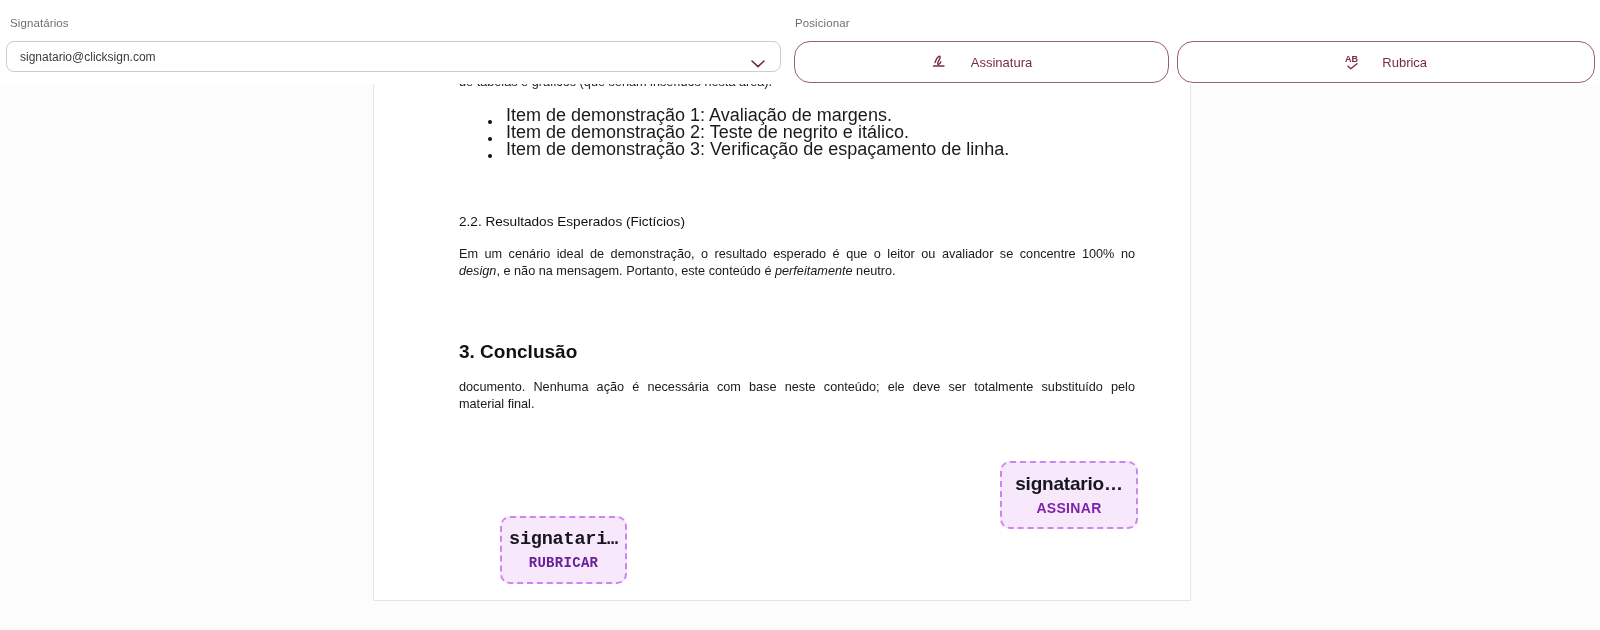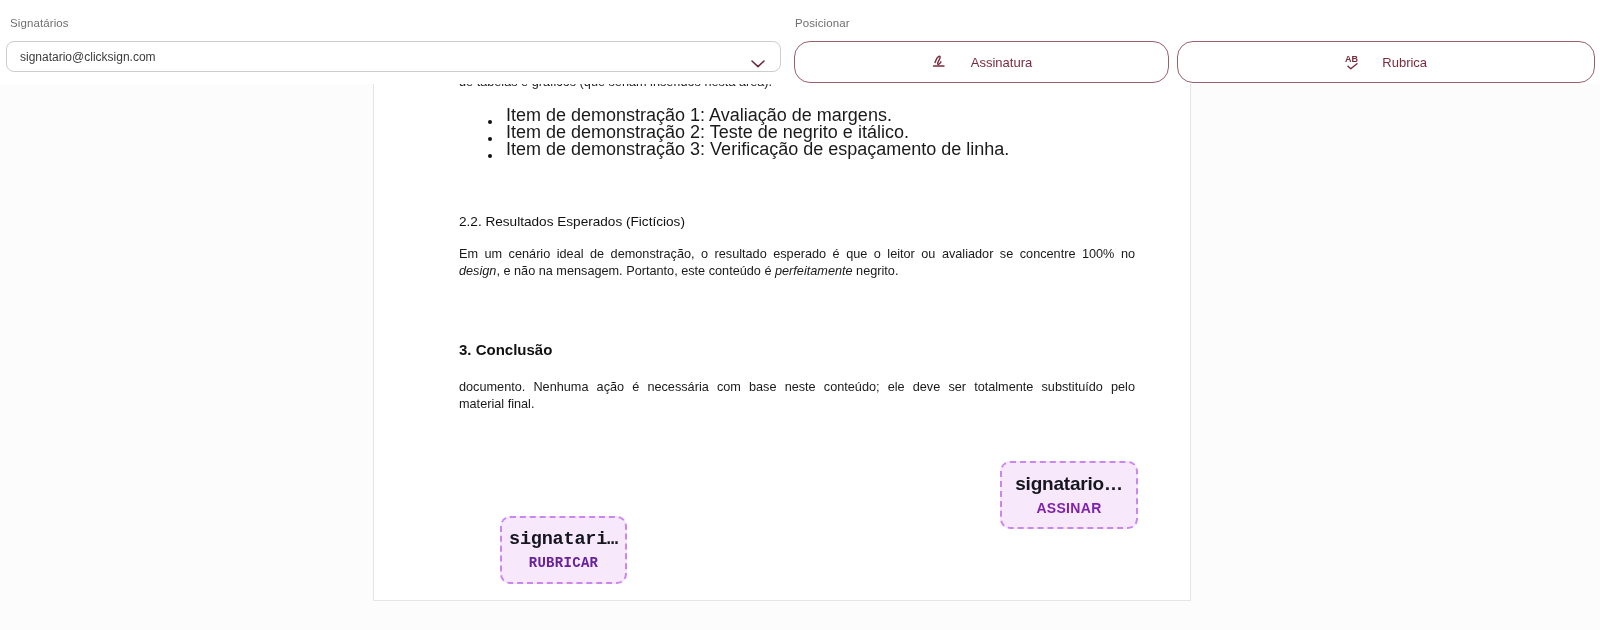--- a/index.html
+++ b/index.html
@@ -66,21 +66,21 @@
     margin: 6px 14px 0 0; flex: 0 0 auto;
   }
 
   .h-sub {
     position: absolute; left: 85px; top: 130px;
     font-size: 13.6px; font-weight: normal; color: #111;
   }
   .p-results { position: absolute; left: 85px; top: 162px; width: 676px; }
   .h-main {
     position: absolute; left: 85px; top: 257px;
-    font-size: 15px; font-weight: bold; color: #111;
+    font-size: 19px; font-weight: bold; color: #111;
   }
   .p-conclusion { position: absolute; left: 85px; top: 295px; width: 676px; }
 
   .jline { text-align: justify; text-align-last: justify; }
   .em { font-style: italic; }
 
   
   .place-box {
     position: absolute;
     border: 2px dashed #cb87ef; border-radius: 10px; background: #f8e8fc;
@@ -119,21 +119,21 @@
     <li>
       <span class="dot"></span>
       <span>Item de demonstração 3: Verificação de espaçamento de linha.</span>
     </li>
   </ul>
 
   <div class="h-sub">2.2. Resultados Esperados (Fictícios)</div>
 
   <div class="p-results doc-text">
     <div class="jline">Em um cenário ideal de demonstração, o resultado esperado é que o leitor ou avaliador se concentre 100% no</div>
-    <div><span class="em">design</span><span>, e não na mensagem. Portanto, este conteúdo é </span><span class="em">perfeitamente</span><span> negrito.</span></div>
+    <div><span class="em">design</span><span>, e não na mensagem. Portanto, este conteúdo é </span><span class="em">perfeitamente</span><span> neutro.</span></div>
   </div>
 
   <div class="h-main">3. Conclusão</div>
 
   <div class="p-conclusion doc-text">
     <div class="jline">documento. Nenhuma ação é necessária com base neste conteúdo; ele deve ser totalmente substituído pelo</div>
     <div>material final.</div>
   </div>
 
   <div class="place-box box-sign">

